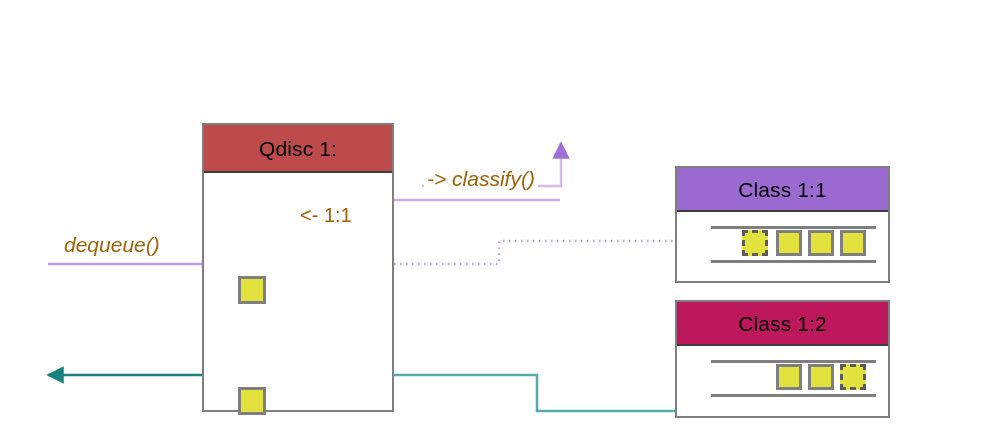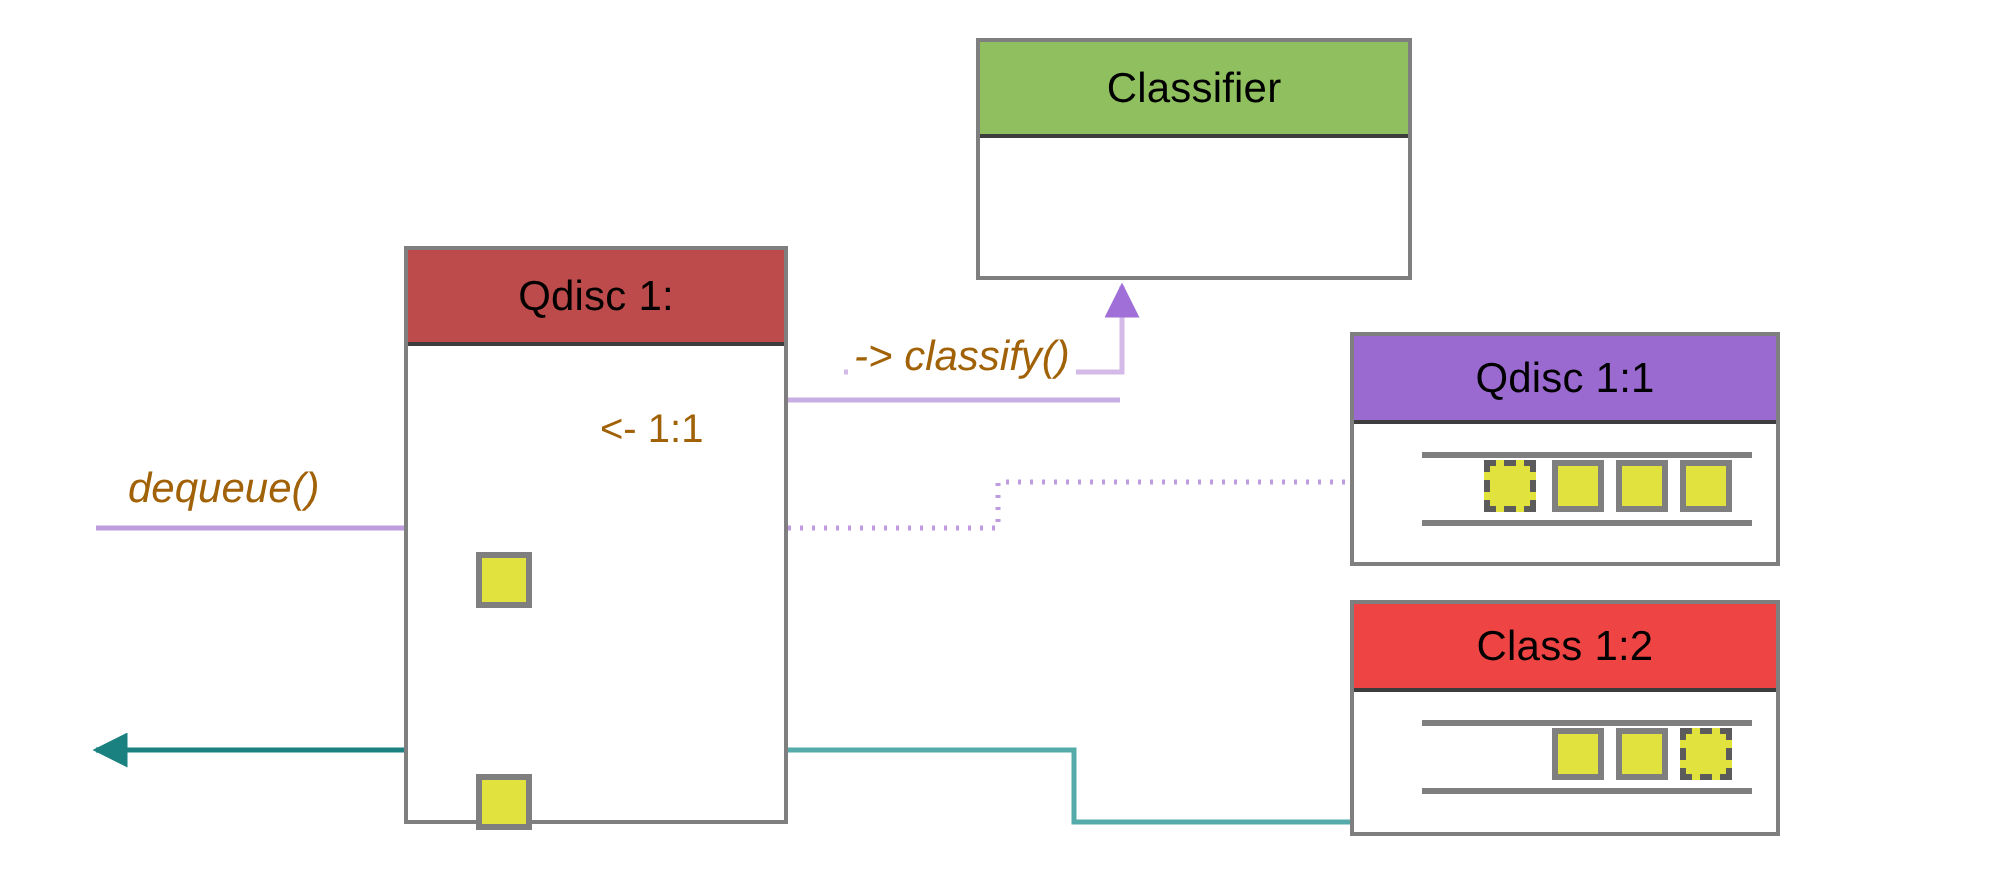--- a/index.html
+++ b/index.html
@@ -128,55 +128,49 @@
 
     <g>
       <path d="M 862 375 L 874 375 L 874 411 L 537 411 L 537 375 L 280 375" fill="none" stroke="#55aaaa" stroke-width="2.5" marker-end="url(#arrow-teal)"></path>
     </g>
 
     <g>
       <path d="M 238 375 L 48 375" fill="none" stroke="#1a8080" stroke-width="2.5" marker-end="url(#arrow-teal)"></path>
     </g>
   </svg>
 
-  <div class="uml-box" style="left:488px; top:19px; width:218px; height:121px;">
-    <div class="uml-header" style="height:48px; background:#8fbf5e;">
-      <span>Classifier</span>
-    </div>
-    <div class="uml-body" style="height:69px;"></div>
-  </div>
 
   <div class="uml-box" style="left:202px; top:123px; width:192px; height:289px;">
     <div class="uml-header" style="height:48px; background:#bd4b4b;">
       <span>Qdisc 1:</span>
     </div>
     <div class="uml-body" style="height:237px;">
 
       <div class="packet" style="left:34px; top:103px;"></div>
 
       <div class="packet" style="left:34px; top:214px;"></div>
     </div>
   </div>
 
   <div class="uml-box" style="left:675px; top:166px; width:215px; height:117px;">
     <div class="uml-header" style="height:44px; background:#9a6ad0;">
-      <span>Qdisc 1:1</span>
+      <span>Class 1:1</span>
     </div>
     <div class="uml-body" style="height:69px;">
       <div class="rail" style="left:34px; top:14px; width:165px;"></div>
       <div class="rail" style="left:34px; top:48px; width:165px;"></div>
       <div class="packet small dashed" style="left:65px; top:18px;"></div>
       <div class="packet small" style="left:99px; top:18px;"></div>
       <div class="packet small" style="left:131px; top:18px;"></div>
       <div class="packet small" style="left:163px; top:18px;"></div>
     </div>
   </div>
 
   <div class="uml-box" style="left:675px; top:300px; width:215px; height:118px;">
-    <div class="uml-header" style="height:44px; background:#ef4444;justify-content:center;">
+    <div class="uml-header" style="height:44px; background:#be185d;justify-content:center;">
       <span>Class 1:2</span>
     </div>
     <div class="uml-body" style="height:70px;">
       <div class="rail" style="left:34px; top:14px; width:165px;"></div>
       <div class="rail" style="left:34px; top:48px; width:165px;"></div>
       <div class="packet small" style="left:99px; top:18px;"></div>
       <div class="packet small" style="left:131px; top:18px;"></div>
       <div class="packet small dashed" style="left:163px; top:18px;"></div>
     </div>
   </div>

